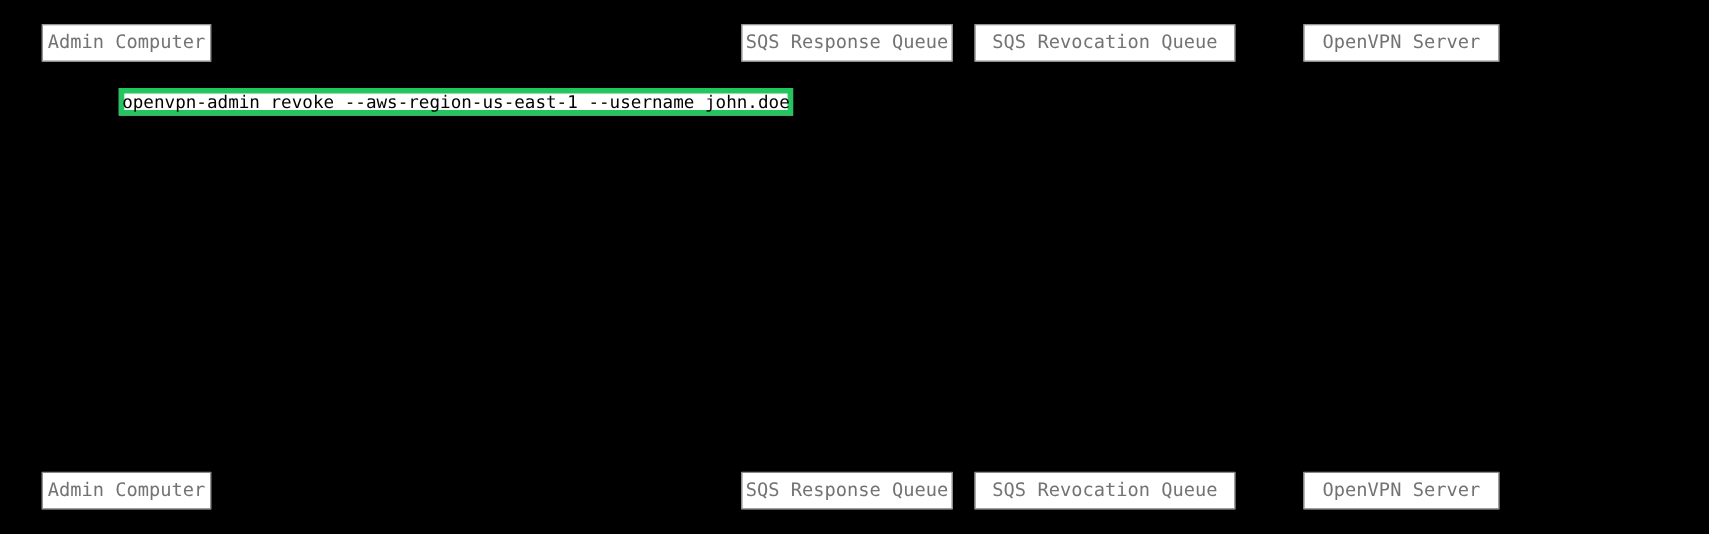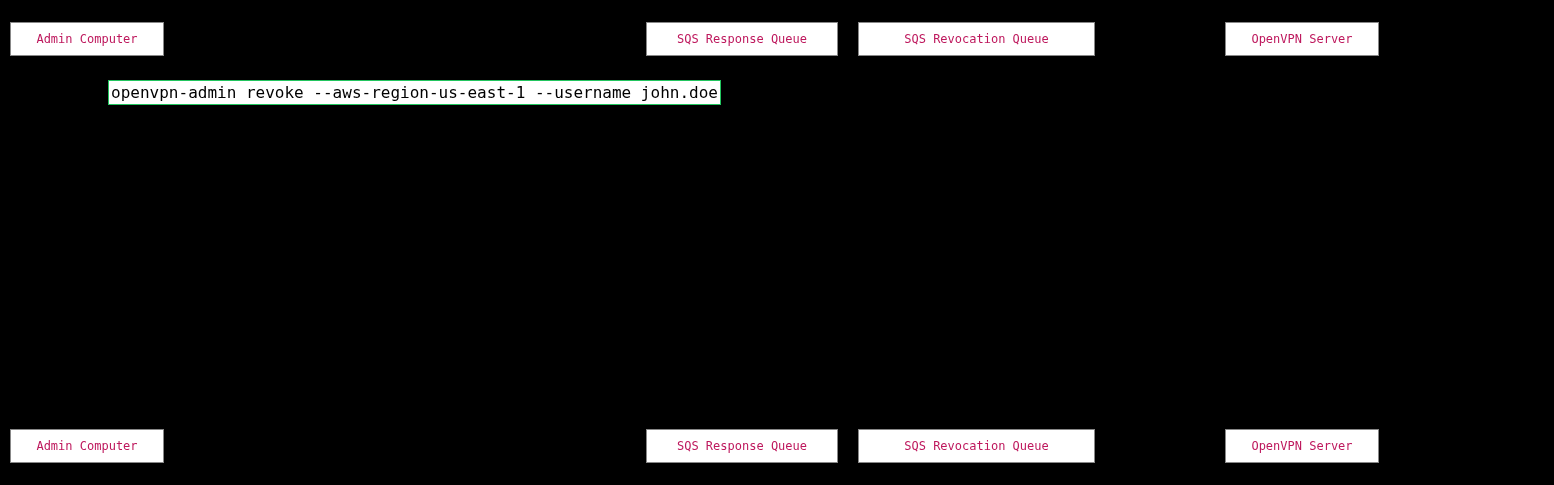--- a/index.html
+++ b/index.html
@@ -13,45 +13,46 @@
     position: relative;
     overflow: hidden;
     font-family: "DejaVu Sans Mono", "Liberation Mono", monospace;
   }
   .actor-box {
     position: absolute;
     height: 34px;
     box-sizing: border-box;
     background: #ffffff;
     border: 1px solid #888888;
-    color: #be185d;
-    font-size: 12px;
+    color: #737373;
+    font-size: 17px;
     line-height: 1;
     display: flex;
     align-items: center;
     justify-content: center;
     white-space: nowrap;
+    margin-left: 28px;
   }
   .actor-row-top .actor-box { top: 22px; }
   .actor-row-bottom .actor-box { top: 429px; }
 
   .pos-admin      { left: 10px;   width: 154px; }
   .pos-response   { left: 646px;  width: 192px; }
   .pos-revocation { left: 858px;  width: 237px; }
-  .pos-openvpn    { left: 1225px; width: 154px; }
+  .pos-openvpn    { left: 1157px; width: 178px; }
 
   .message-label {
     position: absolute;
     left: 108px;
     top: 80px;
     width: 613px;
     height: 25px;
     box-sizing: border-box;
     background: #ffffff;
-    border: 1px solid #22c55e;
+    border: 5px solid #22c55e;
     color: #000000;
     font-size: 16px;
     line-height: 1;
     display: flex;
     align-items: center;
     justify-content: center;
     white-space: nowrap;
   }
 </style>
 </head>

